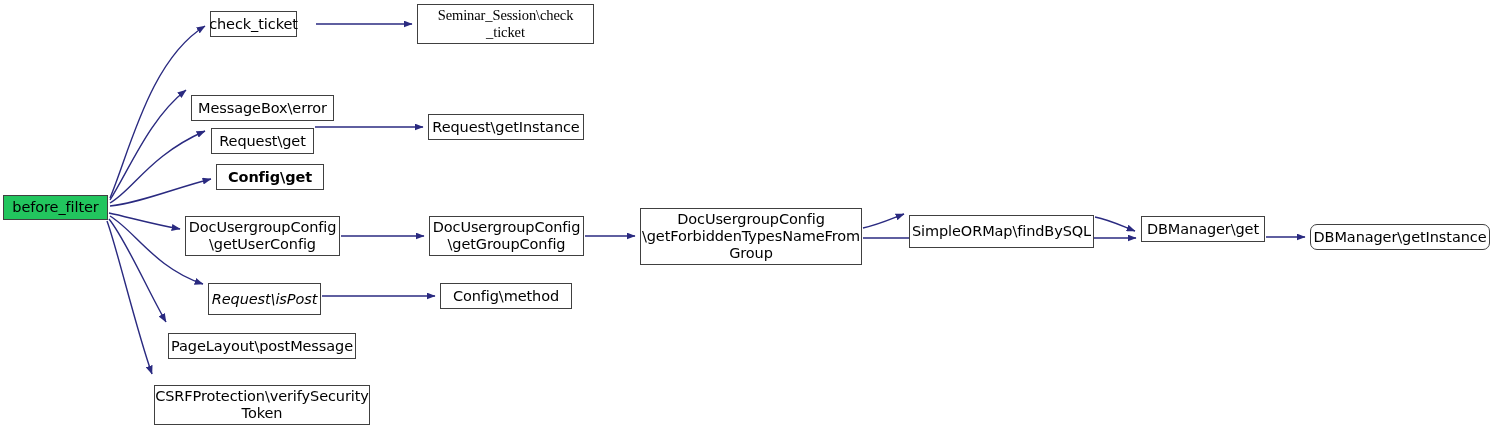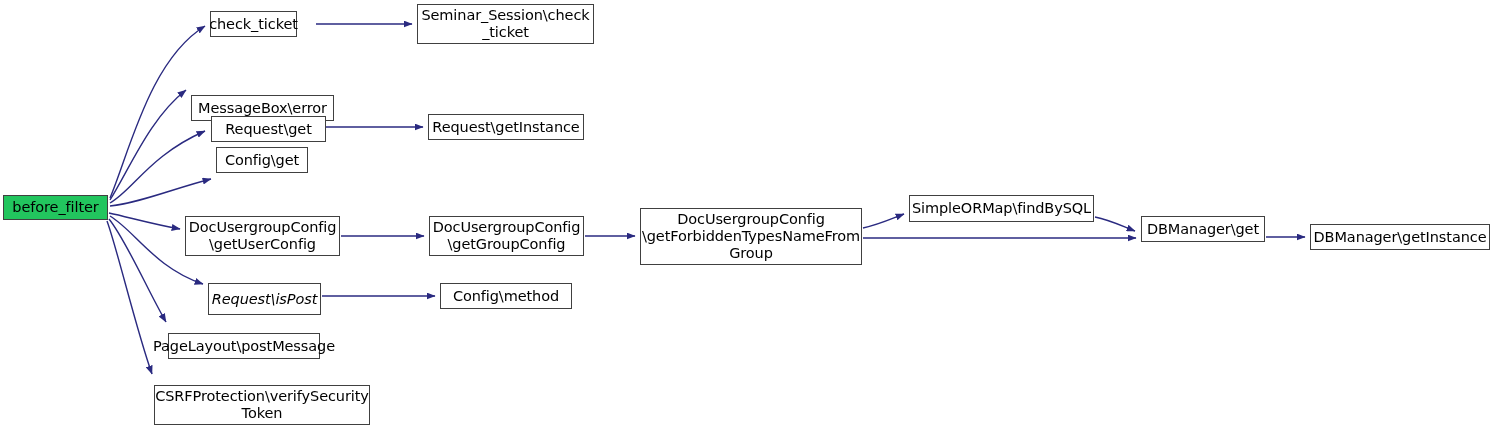--- a/index.html
+++ b/index.html
@@ -73,35 +73,35 @@
         <path d="M 863,228 C 878,225 891,219 904,214" fill="none" stroke="#2a2a80" stroke-width="1.4" marker-end="url(#arrowhead)"></path>
         <path d="M 863,238 L 1136,238" fill="none" stroke="#2a2a80" stroke-width="1.4" marker-end="url(#arrowhead)"></path>
         <path d="M 1095,217 C 1110,220 1122,226 1135,231" fill="none" stroke="#2a2a80" stroke-width="1.4" marker-end="url(#arrowhead)"></path>
         <path d="M 1266,237 L 1305,237" fill="none" stroke="#2a2a80" stroke-width="1.4" marker-end="url(#arrowhead)"></path>
         <path d="M 322,296 L 435,296" fill="none" stroke="#2a2a80" stroke-width="1.4" marker-end="url(#arrowhead)"></path>
       </g>
   </svg>
   <div id="nodes-layer">
       <div class="node root" style="left: 3px; top: 195px; width: 105px; height: 25px;">before_filter</div>
       <div class="node" style="left: 210px; top: 11px; width: 87px; height: 26px;">check_ticket</div>
-      <div class="node" style="left: 417px; top: 4px; width: 177px; height: 40px;">Seminar_Session\check
+      <div class="node" style="left: 417px; top: 4px; width: 177px; height: 40px; font-family: Liberation Serif, serif;">Seminar_Session\check
 _ticket</div>
       <div class="node" style="left: 191px; top: 63px; width: 143px; height: 26px; margin-top: 32px;">MessageBox\error</div>
-      <div class="node" style="left: 211px; top: 116px; width: 115px; height: 26px;">Request\get</div>
+      <div class="node" style="left: 211px; top: 128px; width: 103px; height: 26px;">Request\get</div>
       <div class="node" style="left: 428px; top: 114px; width: 156px; height: 26px;">Request\getInstance</div>
-      <div class="node" style="left: 216px; top: 147px; width: 92px; height: 26px;">Config\get</div>
+      <div class="node" style="left: 216px; top: 164px; width: 108px; height: 26px; font-weight: bold;">Config\get</div>
       <div class="node" style="left: 185px; top: 216px; width: 155px; height: 40px;">DocUsergroupConfig
 \getUserConfig</div>
       <div class="node" style="left: 429px; top: 216px; width: 155px; height: 40px;">DocUsergroupConfig
 \getGroupConfig</div>
       <div class="node" style="left: 640px; top: 208px; width: 222px; height: 57px;">DocUsergroupConfig
 \getForbiddenTypesNameFrom
 Group</div>
-      <div class="node" style="left: 909px; top: 195px; width: 185px; height: 27px;">SimpleORMap\findBySQL</div>
+      <div class="node" style="left: 909px; top: 215px; width: 185px; height: 33px;">SimpleORMap\findBySQL</div>
       <div class="node" style="left: 1141px; top: 216px; width: 124px; height: 26px;">DBManager\get</div>
-      <div class="node" style="left: 1310px; top: 224px; width: 180px; height: 26px;">DBManager\getInstance</div>
+      <div class="node" style="left: 1310px; top: 224px; width: 180px; height: 26px; border-radius: 7px;">DBManager\getInstance</div>
       <div class="node" style="left: 208px; top: 283px; width: 113px; height: 32px; font-style: italic;">Request\isPost</div>
       <div class="node" style="left: 440px; top: 283px; width: 132px; height: 26px;">Config\method</div>
-      <div class="node" style="left: 168px; top: 333px; width: 152px; height: 26px; text-align: right;">PageLayout\postMessage</div>
+      <div class="node" style="left: 168px; top: 333px; width: 188px; height: 26px; text-align: right;">PageLayout\postMessage</div>
       <div class="node" style="left: 154px; top: 385px; width: 216px; height: 40px;">CSRFProtection\verifySecurity
 Token</div>
     </div>
 </div>
 
 </body></html>

